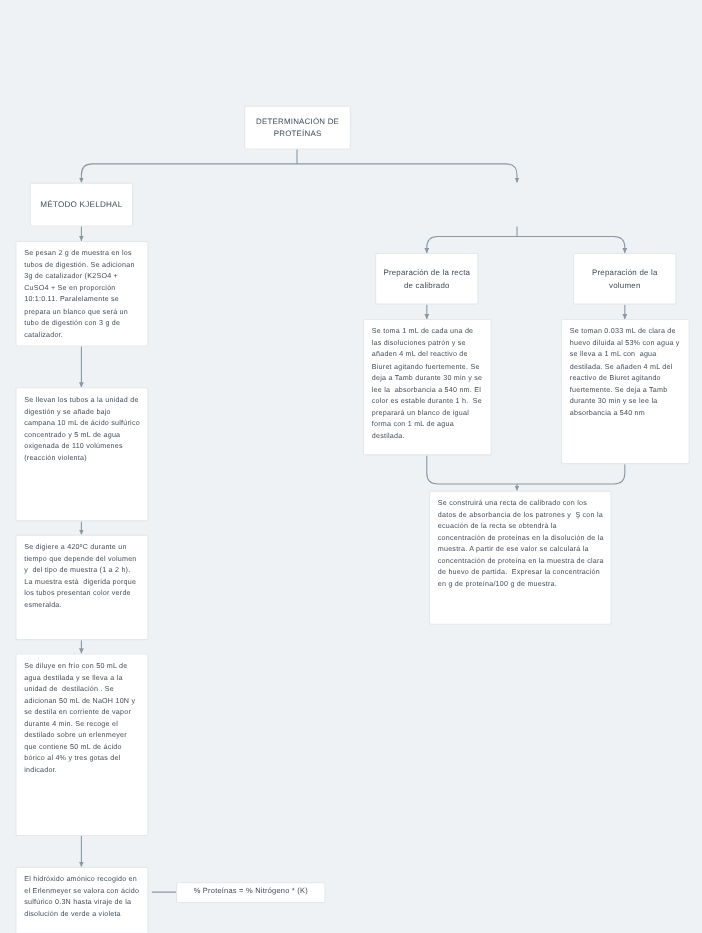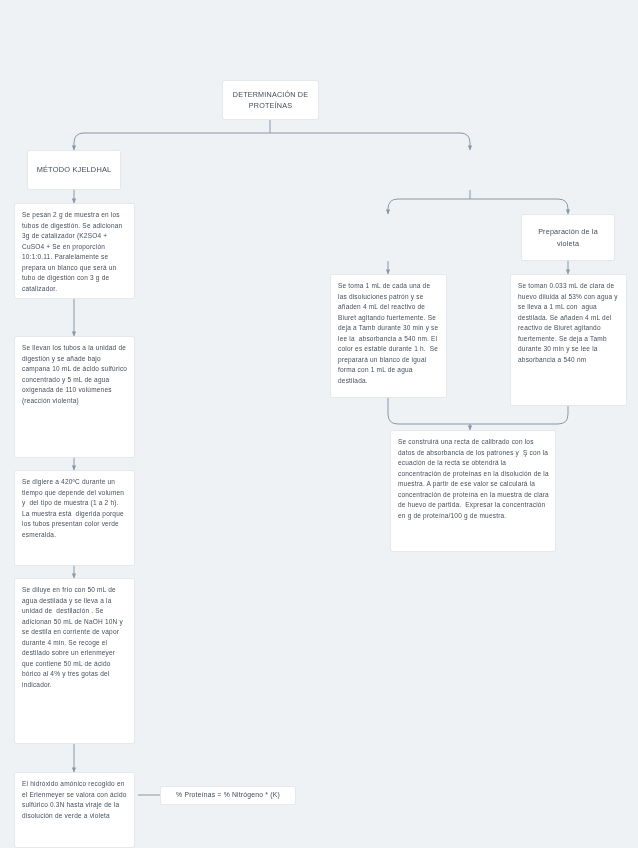--- a/index.html
+++ b/index.html
@@ -11,21 +11,21 @@
     width: 638px;
     height: 848px;
     background: #eef2f5;
     font-family: "Liberation Sans", sans-serif;
     color: #3d4852;
     overflow: hidden;
     position: relative;
   }
   #canvas {
     position: absolute;
-    left: 0; top: 0;
+    left: 0; top: 16px;
     width: 638px;
     height: 724px;
   }
   #svg-layer {
     position: absolute;
     left: 0; top: 0;
     width: 638px;
     height: 848px;
     pointer-events: none;
   }
@@ -139,23 +139,26 @@
   </div>
 
   <div class="node step-node" style="left:14px; top:772px; width:121px; height:76px;">
     <span class="txt">El hidróxido amónico recogido en el Erlenmeyer se valora con ácido sulfúrico 0.3N hasta viraje de la disolución de verde a violeta</span>
   </div>
 
   <div class="node result-node" style="left:160px; top:786px; width:136px; height:19px;">
     <span class="txt">% Proteínas = % Nitrógeno * (K)</span>
   </div>
 
+  <div class="node sub-node" style="left:341px; top:214px; width:94px; height:47px;">
+    <span class="txt">Preparación de la recta de calibrado</span>
+  </div>
 
   <div class="node sub-node" style="left:521px; top:214px; width:94px; height:47px;">
-    <span class="txt">Preparación de la violeta</span>
+    <span class="txt">Preparación de la volumen</span>
   </div>
 
   <div class="node step-node" style="left:330px; top:274px; width:117px; height:124px;">
     <span class="txt">Se toma 1 mL de cada una de las disoluciones patrón y se añaden 4 mL del reactivo de Biuret agitando fuertemente. Se deja a Tamb durante 30 min y se lee la  absorbancia a 540 nm. El color es estable durante 1 h.  Se preparará un blanco de igual forma con 1 mL de agua destilada.</span>
   </div>
 
   <div class="node step-node" style="left:510px; top:274px; width:117px; height:132px;">
     <span class="txt">Se toman 0.033 mL de clara de huevo diluida al 53% con agua y se lleva a 1 mL con  agua destilada. Se añaden 4 mL del reactivo de Biuret agitando fuertemente. Se deja a Tamb durante 30 min y se lee la absorbancia a 540 nm</span>
   </div>
 

